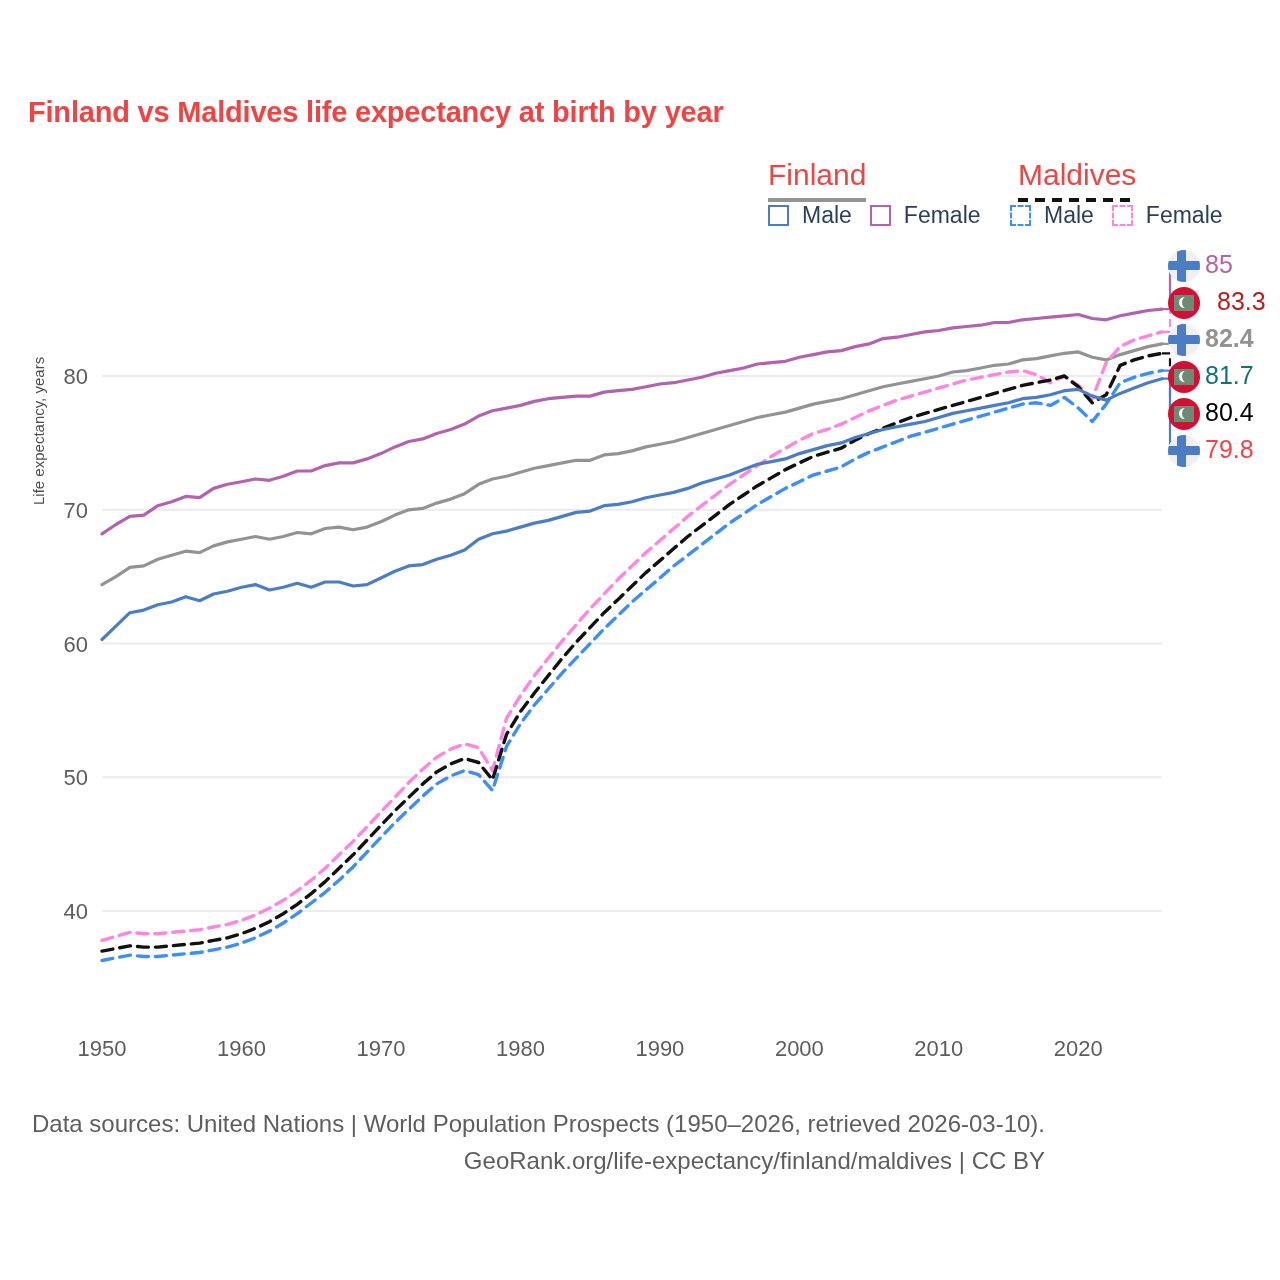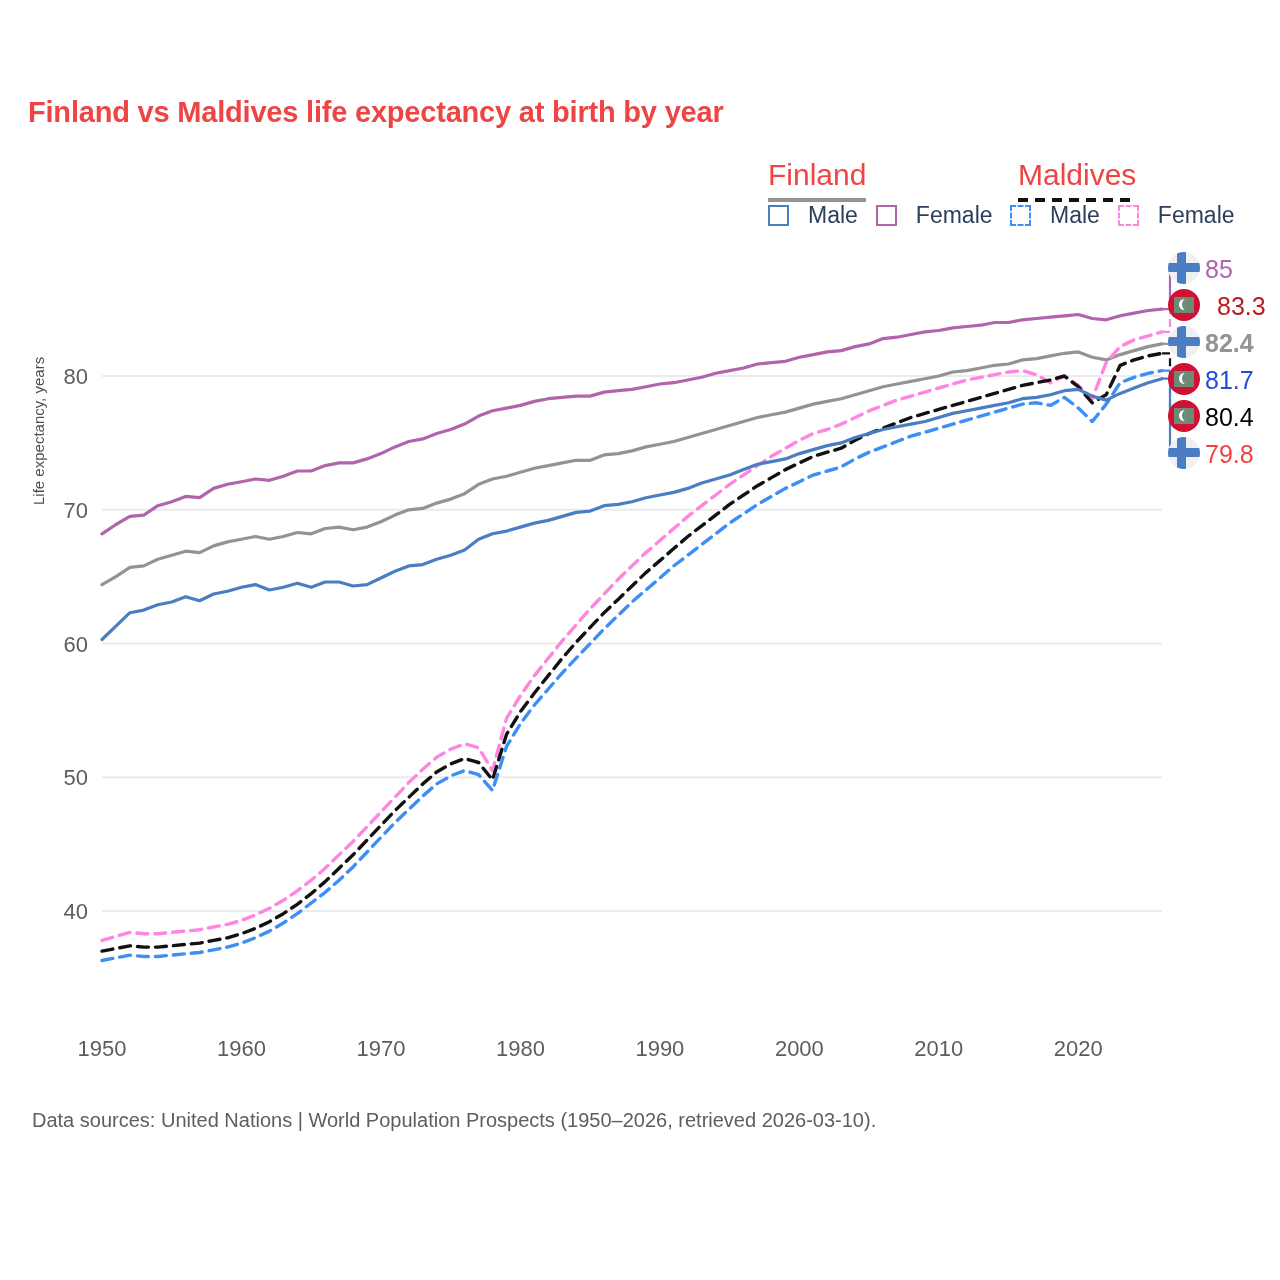--- a/index.html
+++ b/index.html
@@ -26,21 +26,21 @@
     padding-bottom:4px;display:inline-block;
   }
   .country-rule{height:4px;width:100%;margin-top:2px;}
   .rule-solid{background:#949494;}
   .rule-dashed{
     background-image:repeating-linear-gradient(to right,#111 0 10px,transparent 10px 17px);
   }
   .legend-items{position:absolute;top:44px;display:flex;gap:18px;white-space:nowrap;}
   #legend-items-finland{left:768px;}
   #legend-items-maldives{left:1010px;}
-  .legend-item{display:flex;align-items:center;gap:19px;}
+  .legend-item{display:flex;align-items:center;gap:13px;}
   .swatch{width:21px;height:21px;background:#fff;box-sizing:border-box;}
   .sw-solid-blue{border:2px solid #4a7dc4;}
   .sw-solid-purple{border:2px solid #b163ad;}
   .sw-dash-blue{border:2px dashed #3d8ef5;}
   .sw-dash-pink{border:2px dashed #ff85e0;}
   .legend-label{font-size:23px;color:#2c3e5d;}
   
   #plot-wrap{position:absolute;left:0;top:0;width:1280px;height:1280px;}
   #plot-svg{position:absolute;left:0;top:0;}
   .ytick{font-size:22px;fill:#5d5d5d;text-anchor:end;font-family:"Liberation Sans",sans-serif;}
@@ -50,32 +50,32 @@
     font-size:15px;color:#4e4e4e;
     transform:rotate(-90deg);transform-origin:left top;
     white-space:nowrap;
   }
   #watermark-year{
     position:absolute;left:966px;top:912px;
     font-size:78px;color:#bdbdbd;font-weight:normal;letter-spacing:-1px;
   }
   
   #end-labels{position:absolute;left:1168px;top:250px;width:112px;height:230px;}
-  .end-label{position:absolute;display:flex;align-items:flex-end;gap:5px;height:34px;}
+  .end-label{position:absolute;display:flex;align-items:flex-start;gap:5px;height:34px;}
   .flag{width:32px;height:32px;border-radius:50%;position:relative;overflow:hidden;flex:0 0 32px;}
   .flag-fi{background:#eff0f4;}
   .flag-fi:before{content:"";position:absolute;left:0;top:11px;width:32px;height:9px;background:#4a7dc4;}
   .flag-fi:after{content:"";position:absolute;left:9px;top:0;width:9px;height:32px;background:#4a7dc4;}
   .flag-mv{background:#d21034;}
   .flag-mv-inner{position:absolute;left:6px;top:8px;width:20px;height:16px;background:#6d8b74;}
   .flag-mv-inner:before{content:"";position:absolute;left:5px;top:2px;width:11px;height:11px;border-radius:50%;background:#fff;}
   .flag-mv-inner:after{content:"";position:absolute;left:8px;top:1px;width:11px;height:13px;border-radius:50%;background:#6d8b74;}
   .end-value{font-size:25px;white-space:nowrap;}
   
-  #footer{position:absolute;left:32px;top:1105px;font-size:20px;color:#5e5e5e;line-height:1.55;text-align:right;}
+  #footer{position:absolute;left:32px;top:1105px;font-size:24px;color:#5e5e5e;line-height:1.55;text-align:right;}
   #footer div{white-space:nowrap;}
 </style>
 </head>
 <body>
 
 <div id="chart-title">Finland vs Maldives life expectancy at birth by year</div>
 
 <div id="legend">
   <div class="legend-group" id="legend-grp-finland">
     <div class="legend-country">Finland</div>
@@ -167,29 +167,30 @@
       <span class="end-value" style="color: #b91c1c; margin-left: 12px;">83.3</span>
     </div>
     <div class="end-label" style="top: 74px;">
       <div class="flag flag-fi"></div>
       <span class="end-value" style="color: rgb(147, 147, 147); font-weight: bold;">82.4</span>
     </div>
     <div class="end-label" style="top: 111px;">
       <div class="flag flag-mv">
         <div class="flag-mv-inner"></div>
       </div>
-      <span class="end-value" style="color: #1d4ed8;">81.7</span>
+      <span class="end-value" style="color: #0f766e;">81.7</span>
     </div>
     <div class="end-label" style="top: 148px;">
       <div class="flag flag-mv">
         <div class="flag-mv-inner"></div>
       </div>
       <span class="end-value" style="color: #000000;">80.4</span>
     </div>
     <div class="end-label" style="top: 185px;">
       <div class="flag flag-fi"></div>
       <span class="end-value" style="color: #ef4444;">79.8</span>
     </div>
   </div>
 
 <div id="footer">
   <div>Data sources: United Nations | World Population Prospects (1950–2026, retrieved 2026-03-10).</div>
+  <div>GeoRank.org/life-expectancy/finland/maldives | CC BY</div>
 </div>
 
 </body></html>

